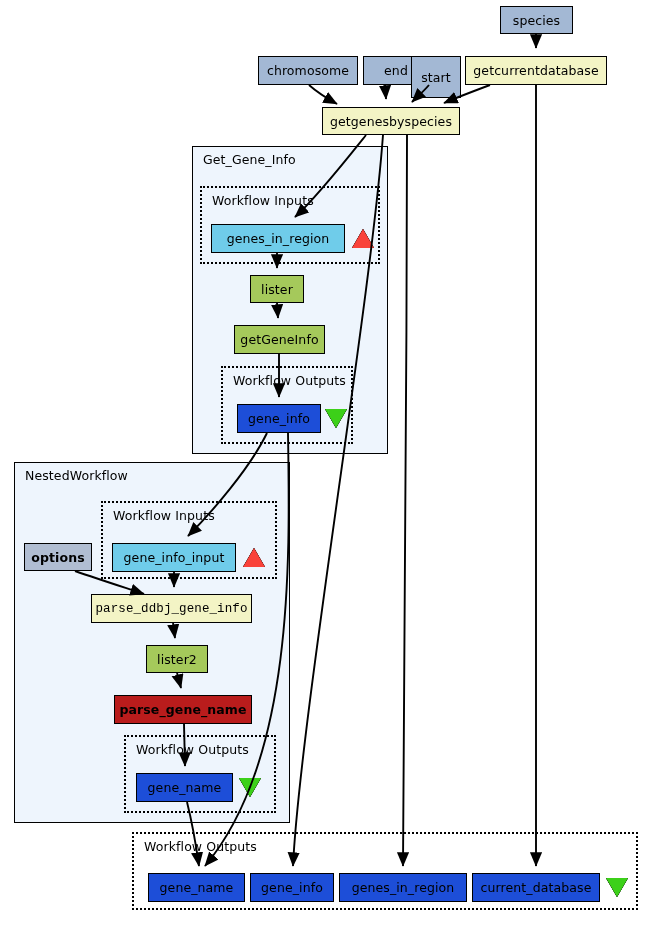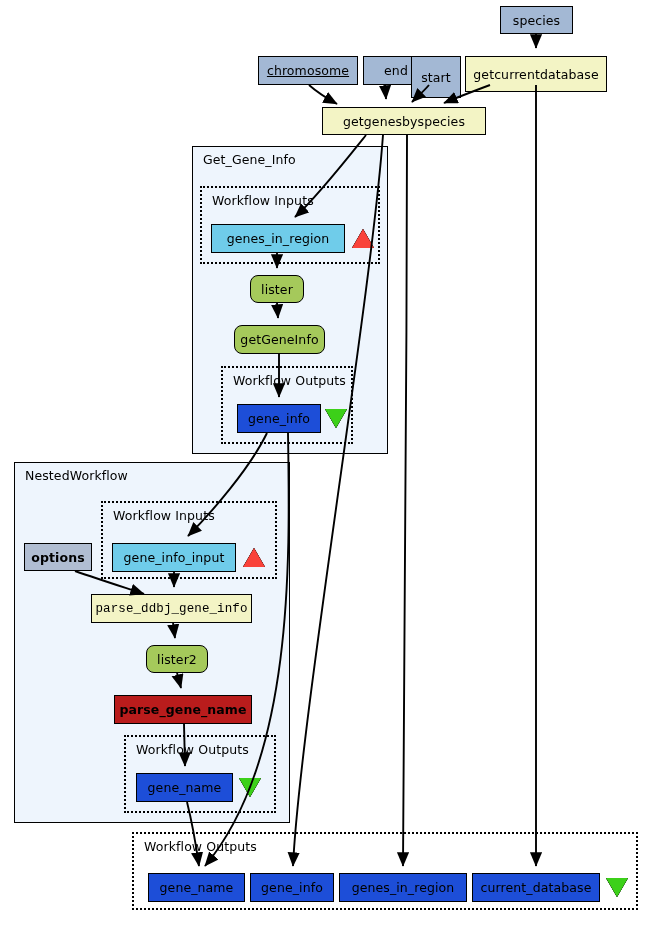--- a/index.html
+++ b/index.html
@@ -59,21 +59,21 @@
     color: #000000;
     white-space: nowrap;
     z-index: 3;
     letter-spacing: 0.1px;
   }
   .node.kind-input      { background: #6fccea; }
   .node.kind-output     { background: #1d4ed8; }
   .node.kind-source     { background: #a3b8d4; }
   .node.kind-option     { background: #b0bdd2; }
   .node.kind-tool       { background: #f3f4c5; }
-  .node.kind-script     { background: #a5c95b; border-radius: 8px; }
+  .node.kind-script     { background: #a5c95b; }
   .node.kind-beanshell  { background: #b91c1c; font-weight: bold; }
 
   
   .tri {
     position: absolute;
     width: 0;
     height: 0;
     z-index: 4;
   }
   .tri.up {
@@ -145,33 +145,33 @@
         <path d="M177,673 L181,688" fill="none" stroke="#000000" stroke-width="1.9" marker-end="url(#arrow)"></path>
         <path d="M184,724 L185,766" fill="none" stroke="#000000" stroke-width="1.9" marker-end="url(#arrow)"></path>
         <path d="M187,802 C192,822 196,845 199,866" fill="none" stroke="#000000" stroke-width="1.9" marker-end="url(#arrow)"></path>
       </g>
   </svg>
 
   <div id="nodes-layer">
       <div class="node kind-source" style="left: 500px; top: 6px; width: 73px; height: 28px;">
         <span>species</span>
       </div>
-      <div class="node kind-source" style="left: 258px; top: 56px; width: 100px; height: 29px; text-decoration: underline;">
+      <div class="node kind-source" style="left: 258px; top: 56px; width: 100px; height: 29px;">
         <span>chromosome</span>
       </div>
       <div class="node kind-source" style="left: 363px; top: 56px; width: 66px; height: 29px;">
         <span>end</span>
       </div>
       <div class="node kind-source" style="left: 411px; top: 56px; width: 50px; height: 42px;">
         <span>start</span>
       </div>
-      <div class="node kind-tool" style="left: 465px; top: 56px; width: 142px; height: 36px;">
+      <div class="node kind-tool" style="left: 465px; top: 56px; width: 142px; height: 29px;">
         <span>getcurrentdatabase</span>
       </div>
-      <div class="node kind-tool" style="left: 322px; top: 107px; width: 164px; height: 28px;">
+      <div class="node kind-tool" style="left: 322px; top: 107px; width: 138px; height: 28px;">
         <span>getgenesbyspecies</span>
       </div>
       <div class="node kind-input" style="left: 211px; top: 224px; width: 134px; height: 29px;">
         <span>genes_in_region</span>
       </div>
       <div class="node kind-script" style="left: 250px; top: 275px; width: 54px; height: 28px;">
         <span>lister</span>
       </div>
       <div class="node kind-script" style="left: 234px; top: 325px; width: 91px; height: 29px; justify-content: center;">
         <span>getGeneInfo</span>

